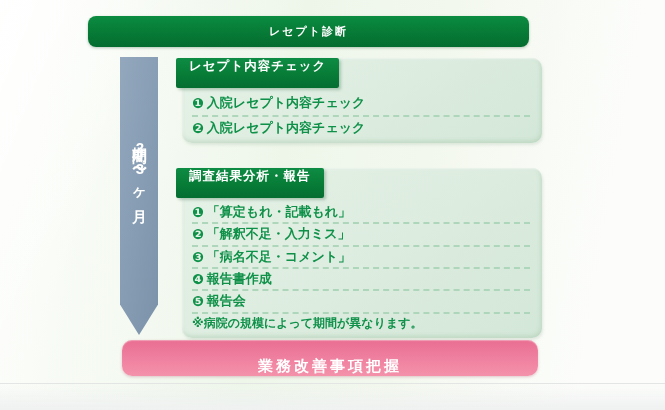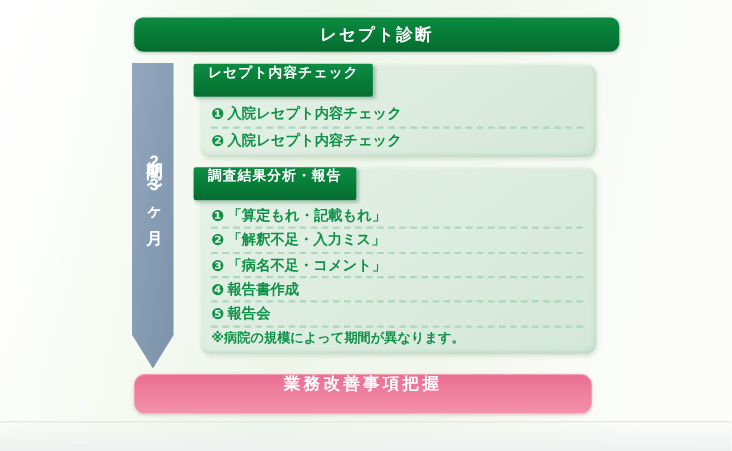--- a/index.html
+++ b/index.html
@@ -18,21 +18,21 @@
     background:linear-gradient(180deg, rgba(248,250,247,0) 0%, #eff1f1 100%);
     border-top:1px solid rgba(195,202,200,0.30);
   }
   
   .top-banner{
     position:absolute;left:88px;top:16px;width:441px;height:31px;
     border-radius:8px;
     background:linear-gradient(180deg,#0b8c41 0%,#077c37 48%,#046c2f 100%);
     box-shadow:0 1px 3px rgba(0,60,25,0.28);
     display:flex;align-items:center;justify-content:center;
-    color:#ffffff;font-weight:bold;font-size:15px;letter-spacing:2px;margin-left:34px;
+    color:#ffffff;font-weight:bold;font-size:11px;letter-spacing:2px;
   }
   
   .arrow{
     position:absolute;left:120px;top:57px;width:38px;height:278px;
     background:linear-gradient(100deg,#93a8bd 0%,#7b92aa 100%);
     clip-path:polygon(0 0,100% 0,100% 89%,50% 100%,0 89%);
     display:flex;justify-content:center;align-items:flex-start;
   }
   .arrow-label{
     margin-top:78px;
@@ -43,21 +43,21 @@
   
   .panel{
     position:absolute;left:182px;width:360px;border-radius:10px;
     background:linear-gradient(145deg,#e6f2e7 0%,#dcecdf 55%,#d3e7d8 100%);
     box-shadow:
       inset -1px -2px 4px rgba(160,195,165,0.45),
       inset 1px 1px 2px rgba(255,255,255,0.65),
       1px 2px 3px rgba(150,180,155,0.25);
   }
   .panel-1{top:58px;height:85px;}
-  .panel-2{top:152px;height:170px;}
+  .panel-2{top:168px;height:170px;}
   .panel-header{
     position:absolute;left:-6px;top:0;height:30px;
     background:linear-gradient(180deg,#0e8c44 0%,#077c37 55%,#056d31 100%);
     border-radius:2px;
     box-shadow:2px 2px 3px rgba(70,120,85,0.35);
     display:flex;align-items:flex-start;padding:0 13px;
     color:#ffffff;font-weight:bold;font-size:12.5px;letter-spacing:1px;
     white-space:nowrap;z-index:2;
   }
   .panel-body{
@@ -71,21 +71,21 @@
   }
   .row + .row{border-top:2px dashed #aed6ba;}
   .row .num{font-size:14px;margin-right:3px;line-height:1;}
   .row.note-row{font-size:12px;}
   
   .bottom-banner{
     position:absolute;left:122px;top:340px;width:416px;height:36px;
     border-radius:10px;
     background:linear-gradient(180deg,#e96e92 0%,#ef809f 50%,#f492aa 100%);
     box-shadow:0 1px 3px rgba(150,40,70,0.25), inset 0 1px 1px rgba(255,255,255,0.35);
-    display:flex;align-items:flex-start;justify-content:center;
+    display:flex;align-items:flex-end;justify-content:center;
     color:#ffffff;font-weight:bold;font-size:15px;letter-spacing:3px;
   }
 </style>
 </head>
 <body>
 
 <div class="canvas">
 
   <div class="floor"></div>
 

